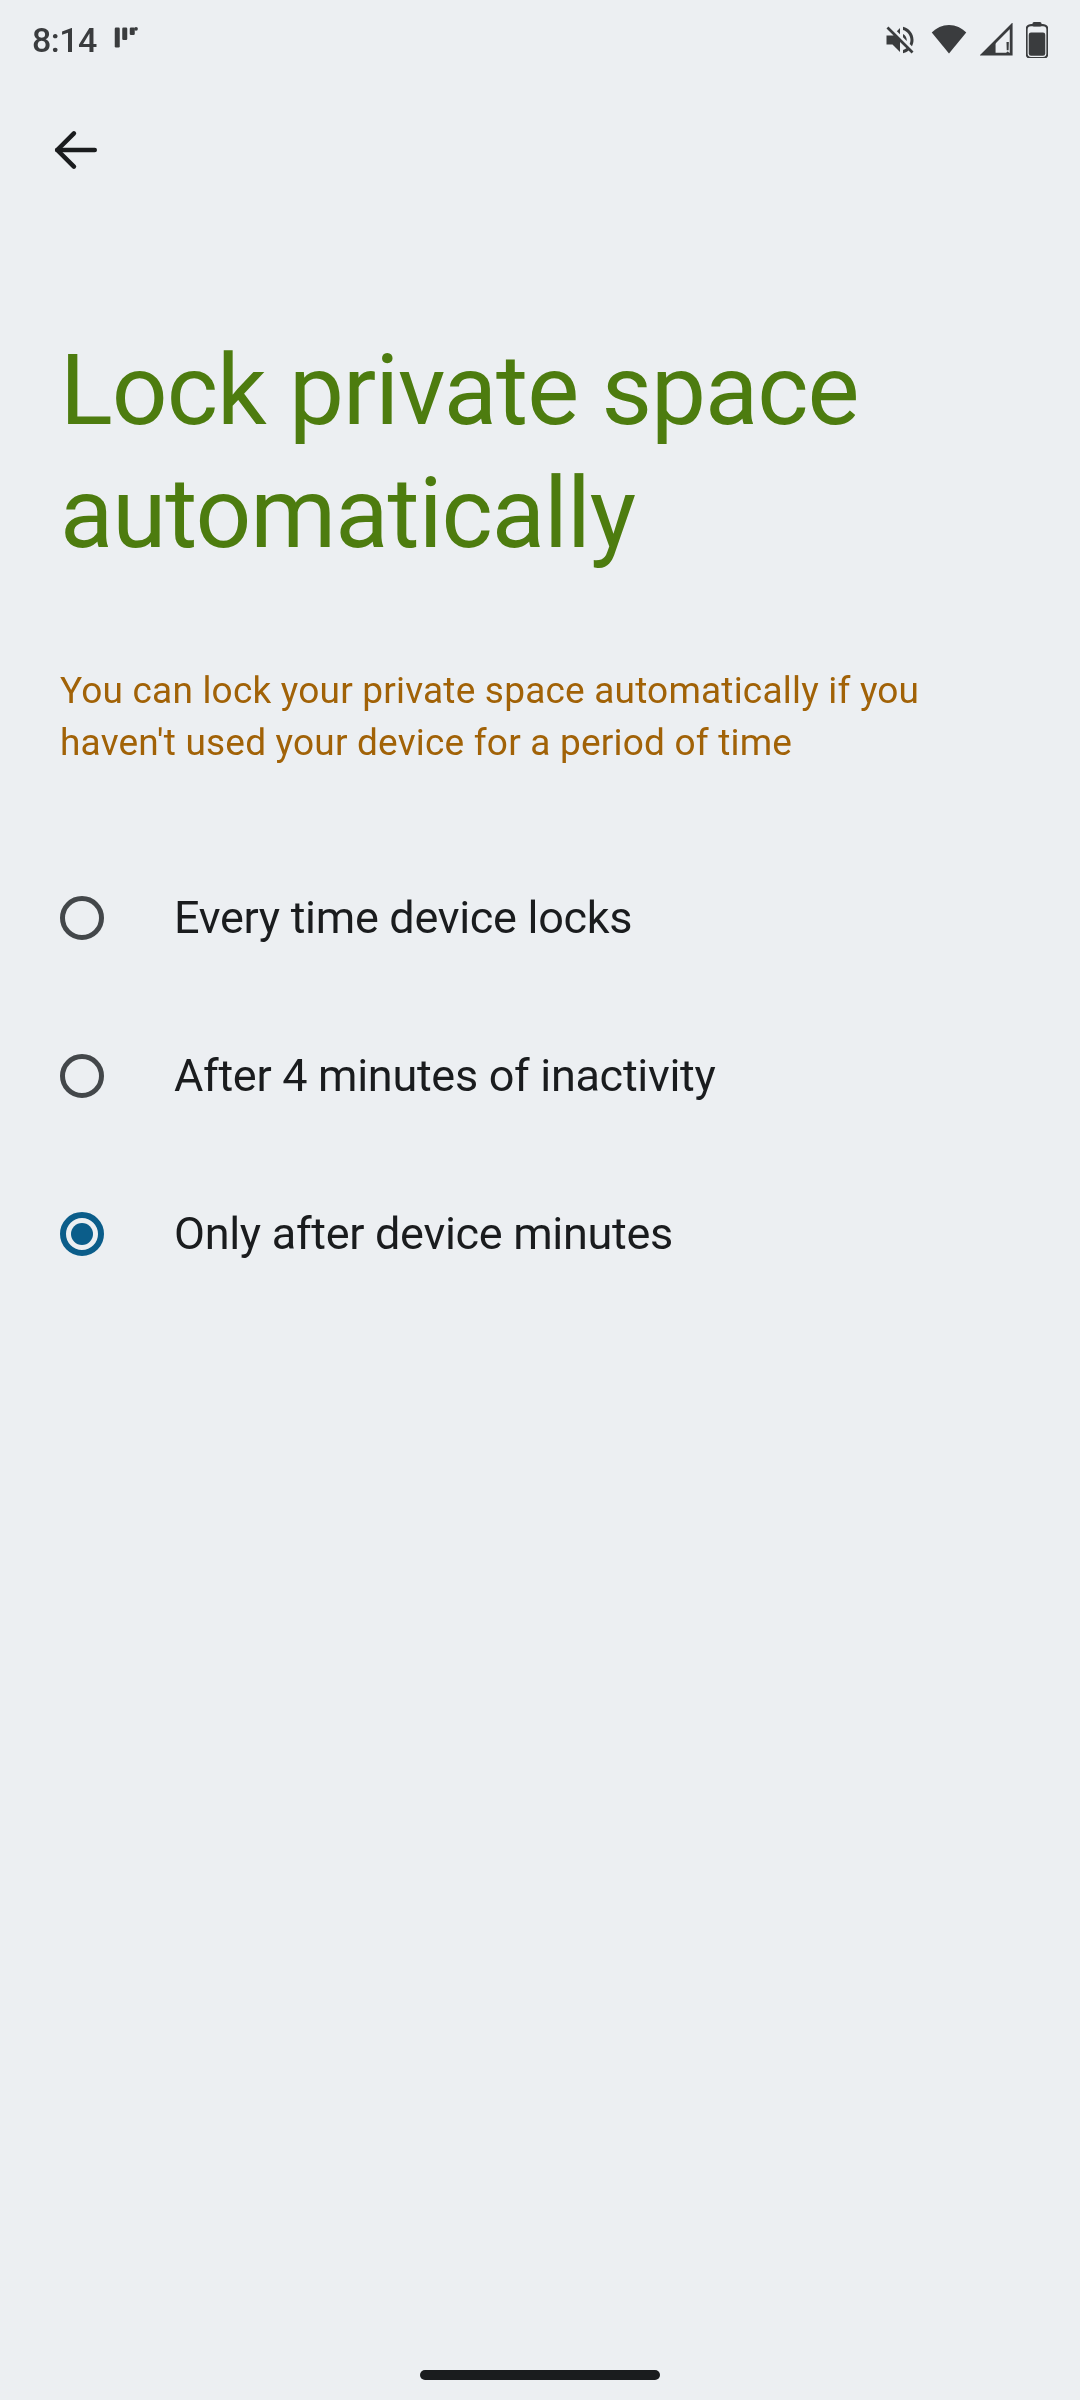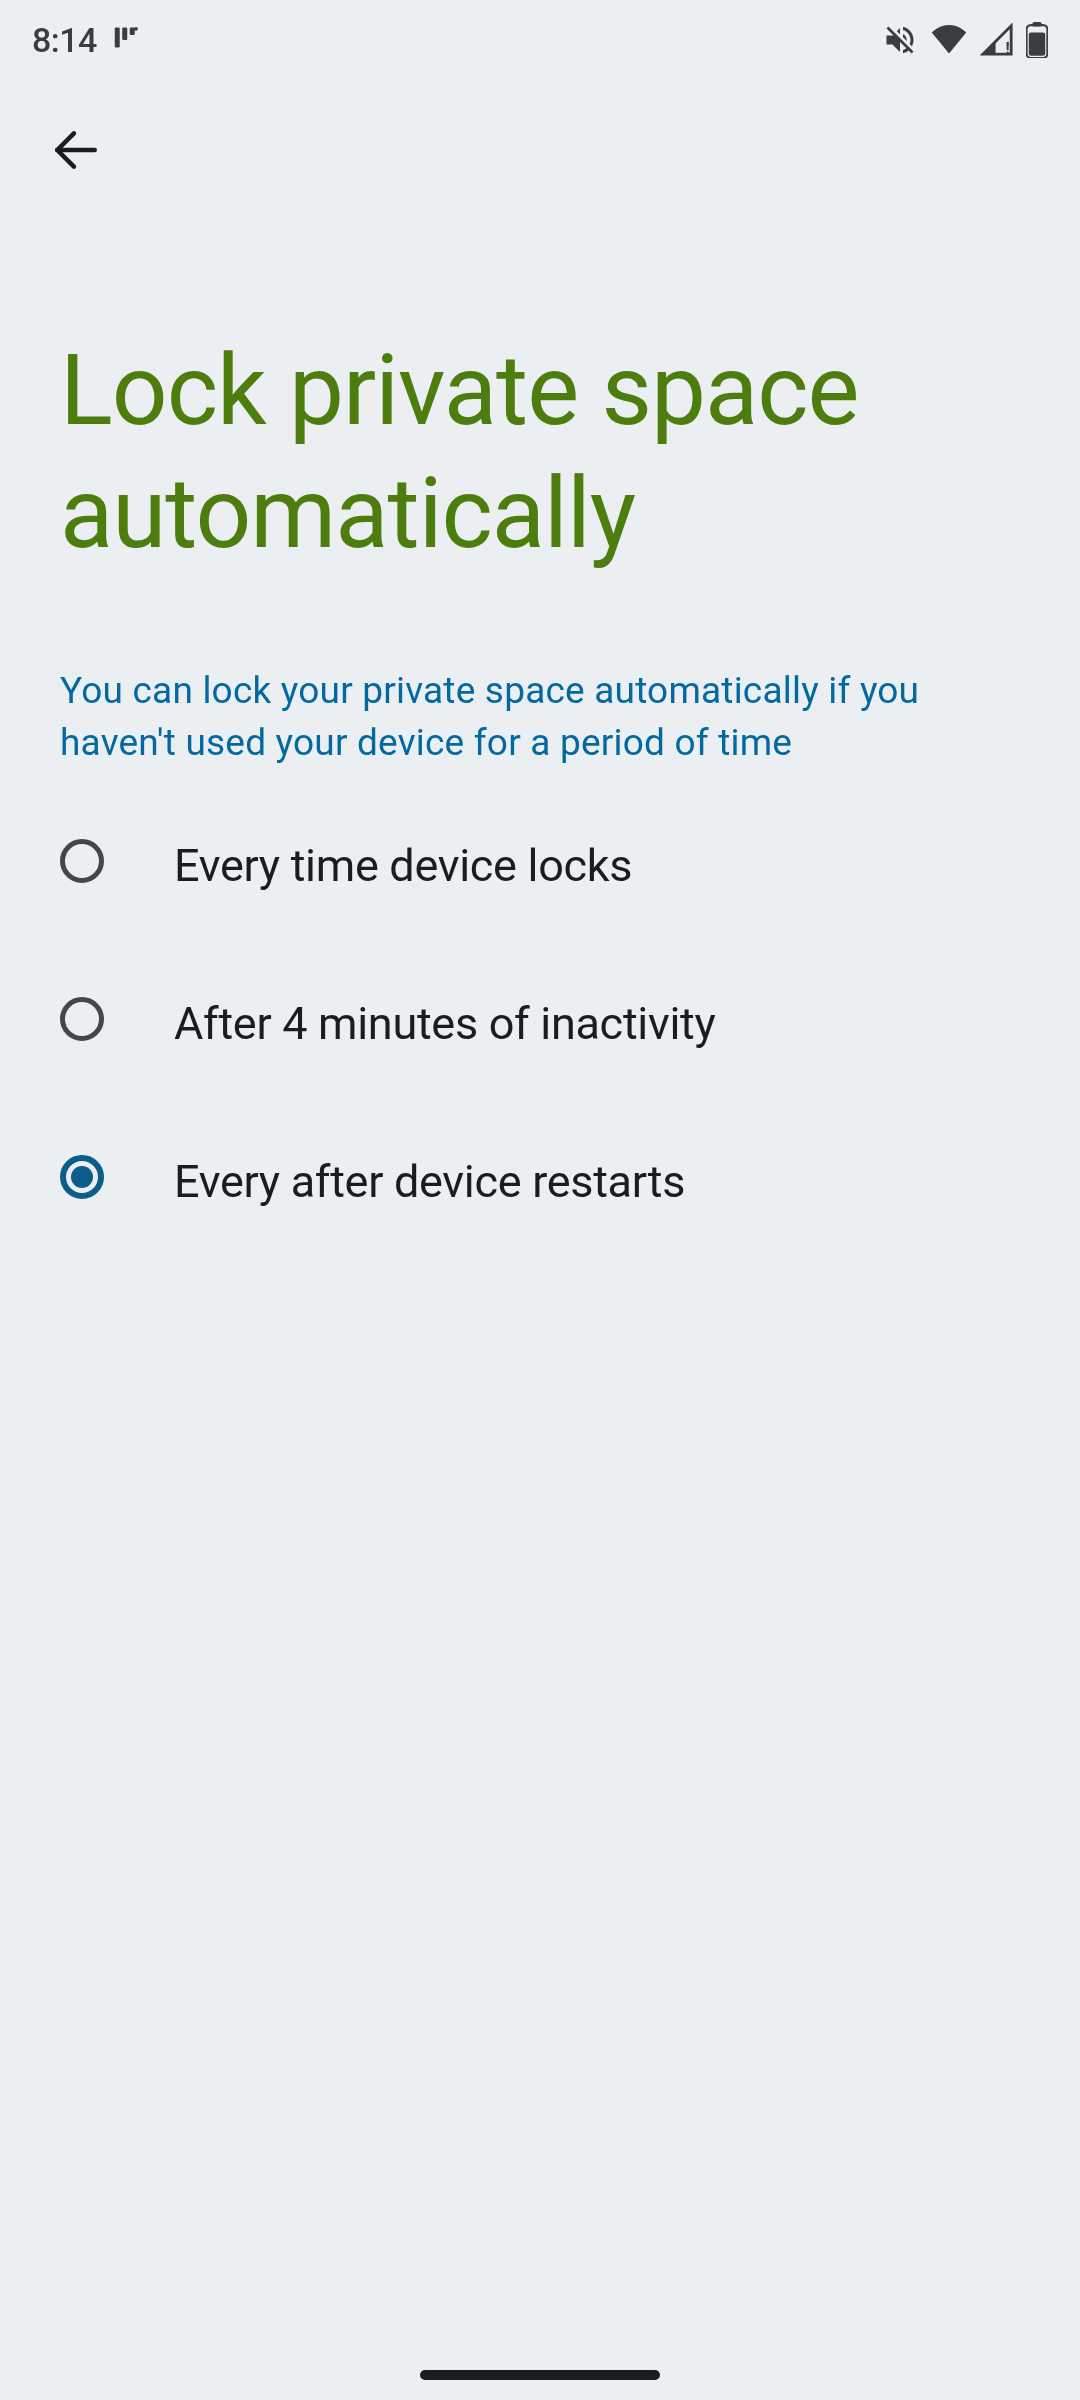--- a/index.html
+++ b/index.html
@@ -77,31 +77,31 @@
       color: #4d7c0f;
       letter-spacing: -1px;
     }
 
     
     .page-subtitle {
       padding: 90px 60px 0 60px;
       font-size: 37px;
       line-height: 1.4;
       font-weight: 400;
-      color: #0369a1;
+      color: #a16207;
       letter-spacing: 0.2px;
     }
 
     
     .options {
       padding: 70px 0 0 0;
     }
     .radio-row {
       display: flex;
-      align-items: flex-start;
+      align-items: center;
       gap: 70px;
       height: 158px;
       padding-left: 60px;
       cursor: pointer;
     }
     .radio-outer {
       width: 44px;
       height: 44px;
       border: 5px solid #43474a;
       border-radius: 50%;
@@ -207,17 +207,17 @@
     <span class="radio-label">Every time device locks</span>
   </div>
   <div class="radio-row">
     <span class="radio-outer"></span>
     <span class="radio-label">After 4 minutes of inactivity</span>
   </div>
   <div class="radio-row">
     <span class="radio-outer selected">
         <span class="radio-inner"></span>
       </span>
-    <span class="radio-label">Every after device restarts</span>
+    <span class="radio-label">Only after device minutes</span>
   </div>
 </div>
 
 <div class="nav-handle"></div>
 
 </body></html>

